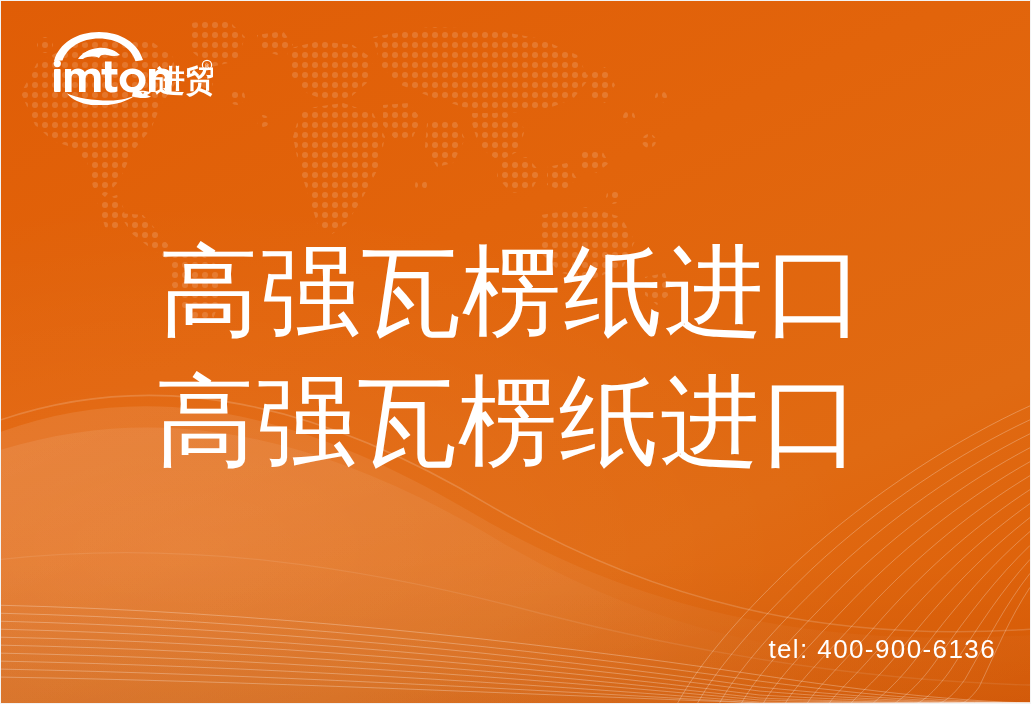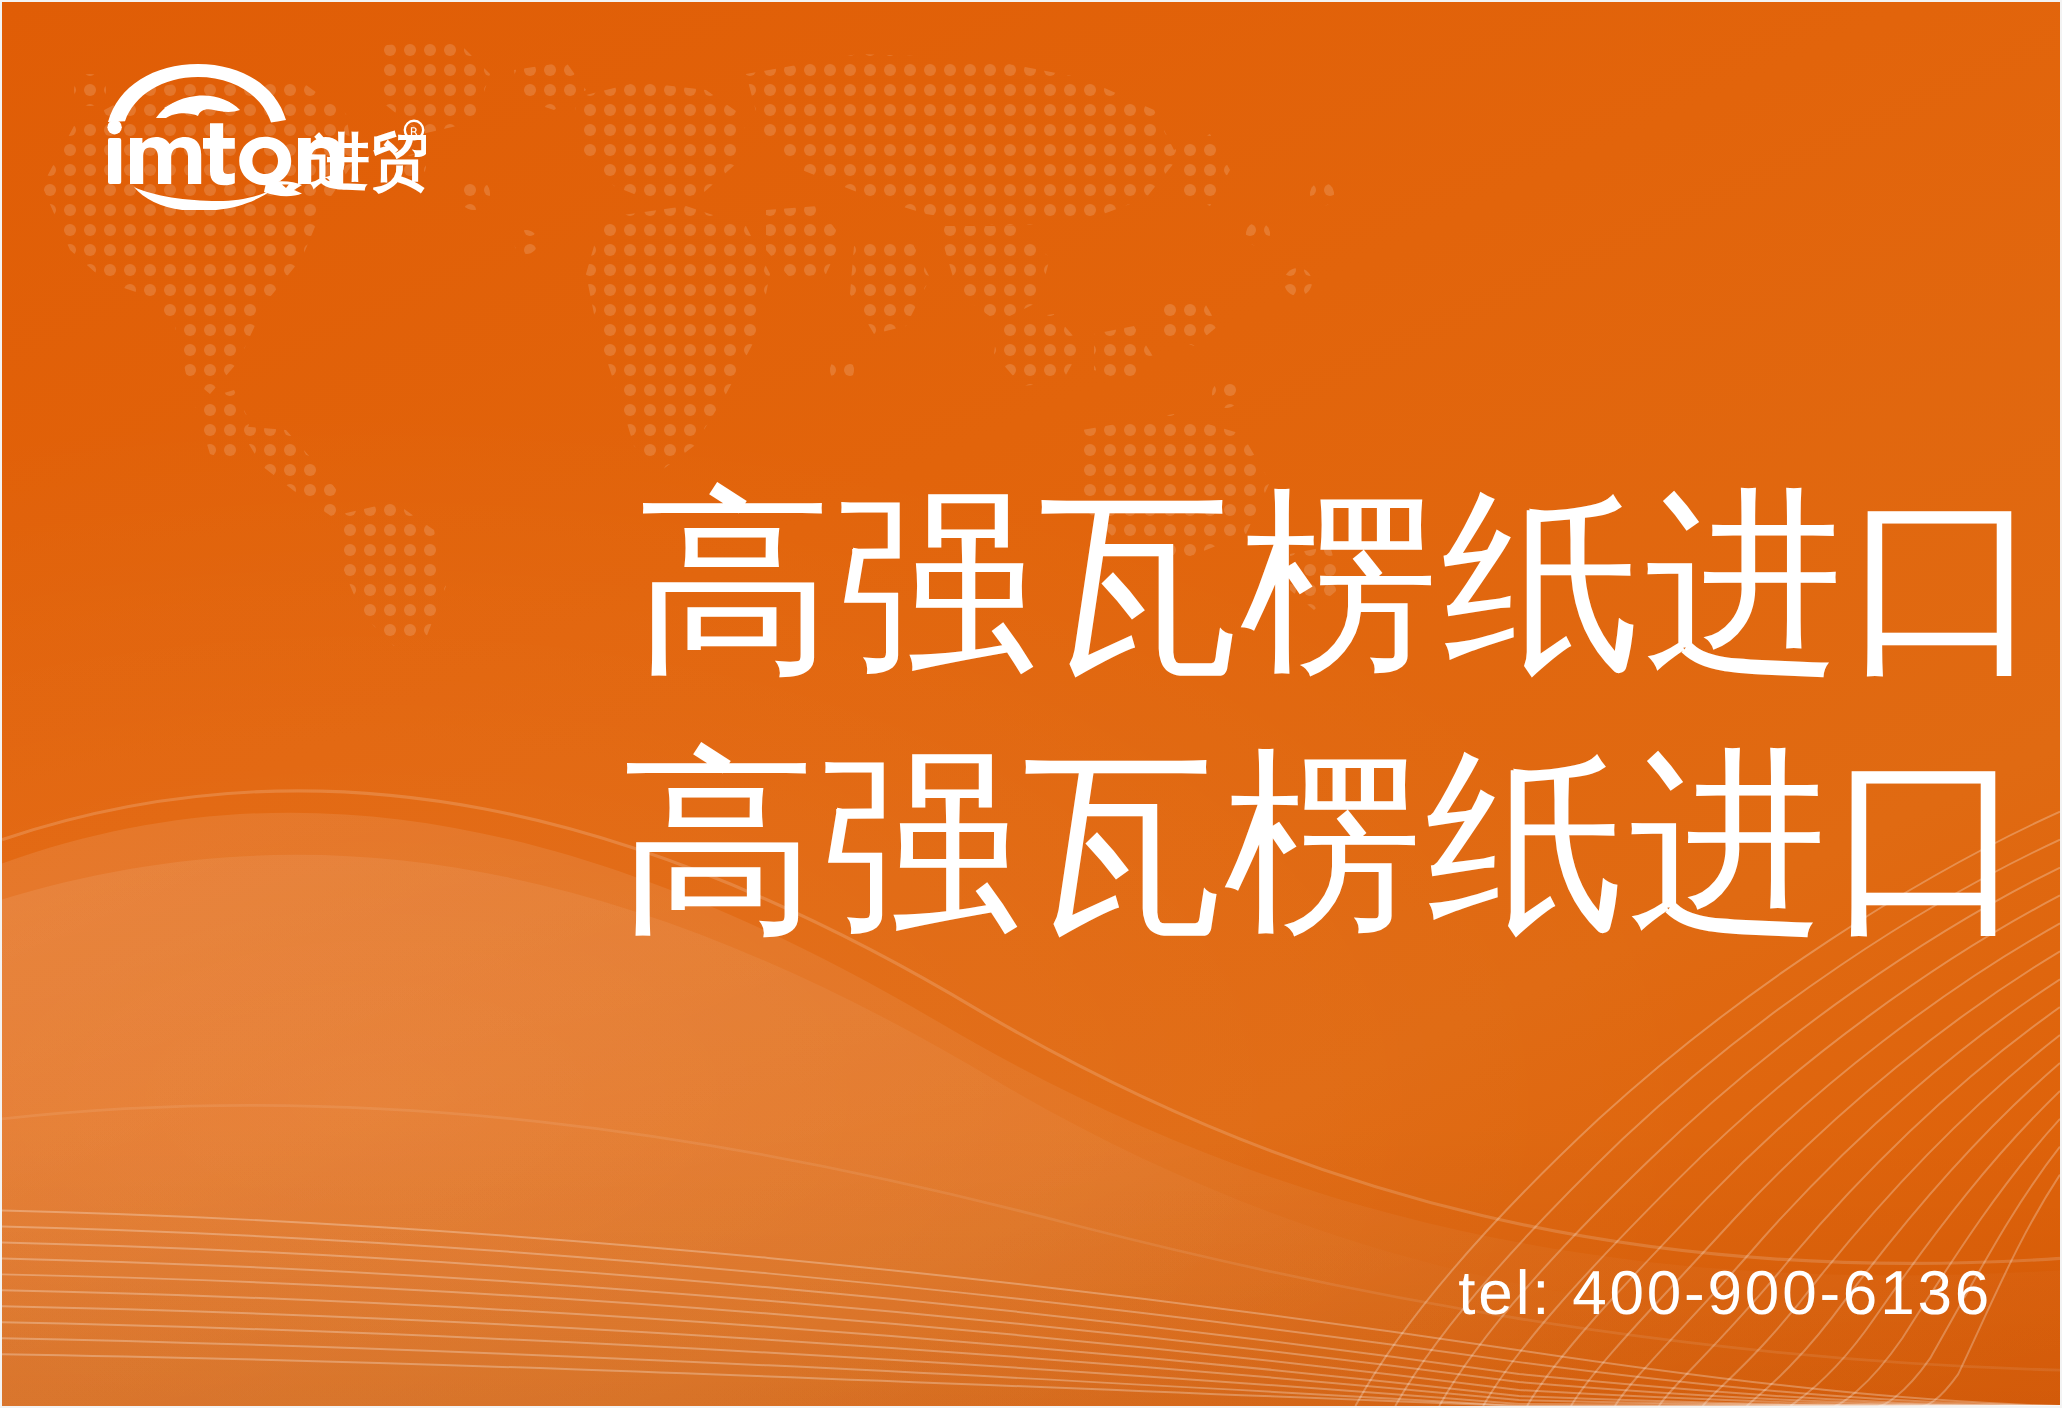--- a/index.html
+++ b/index.html
@@ -63,42 +63,42 @@
     height: 76px;
   }
   #logo svg { display: block; width: 100%; height: 100%; }
 
   
   #headline {
     position: absolute;
     left: 0;
     top: 226px;
     width: 1031px;
-    text-align: right;
+    text-align: center;
     color: #ffffff;
     line-height: 1.30;
     letter-spacing: 1px;
     font-weight: 300;
     font-size: 100px;
     text-rendering: geometricPrecision;
   }
   #headline .hl-line {
     display: block;
     white-space: nowrap;
   }
   #headline .hl-line-1 { padding-right: 8px; }
   #headline .hl-line-2 { padding-right: 16px; }
 
   
   #phone {
     position: absolute;
     right: 34px;
     bottom: 38px;
     color: #ffffff;
-    font-size: 31px;
+    font-size: 26px;
     font-weight: 400;
     letter-spacing: 1.4px;
     white-space: nowrap;
   }
 </style>
 </head>
 <body>
 
 <div id="banner">
 

